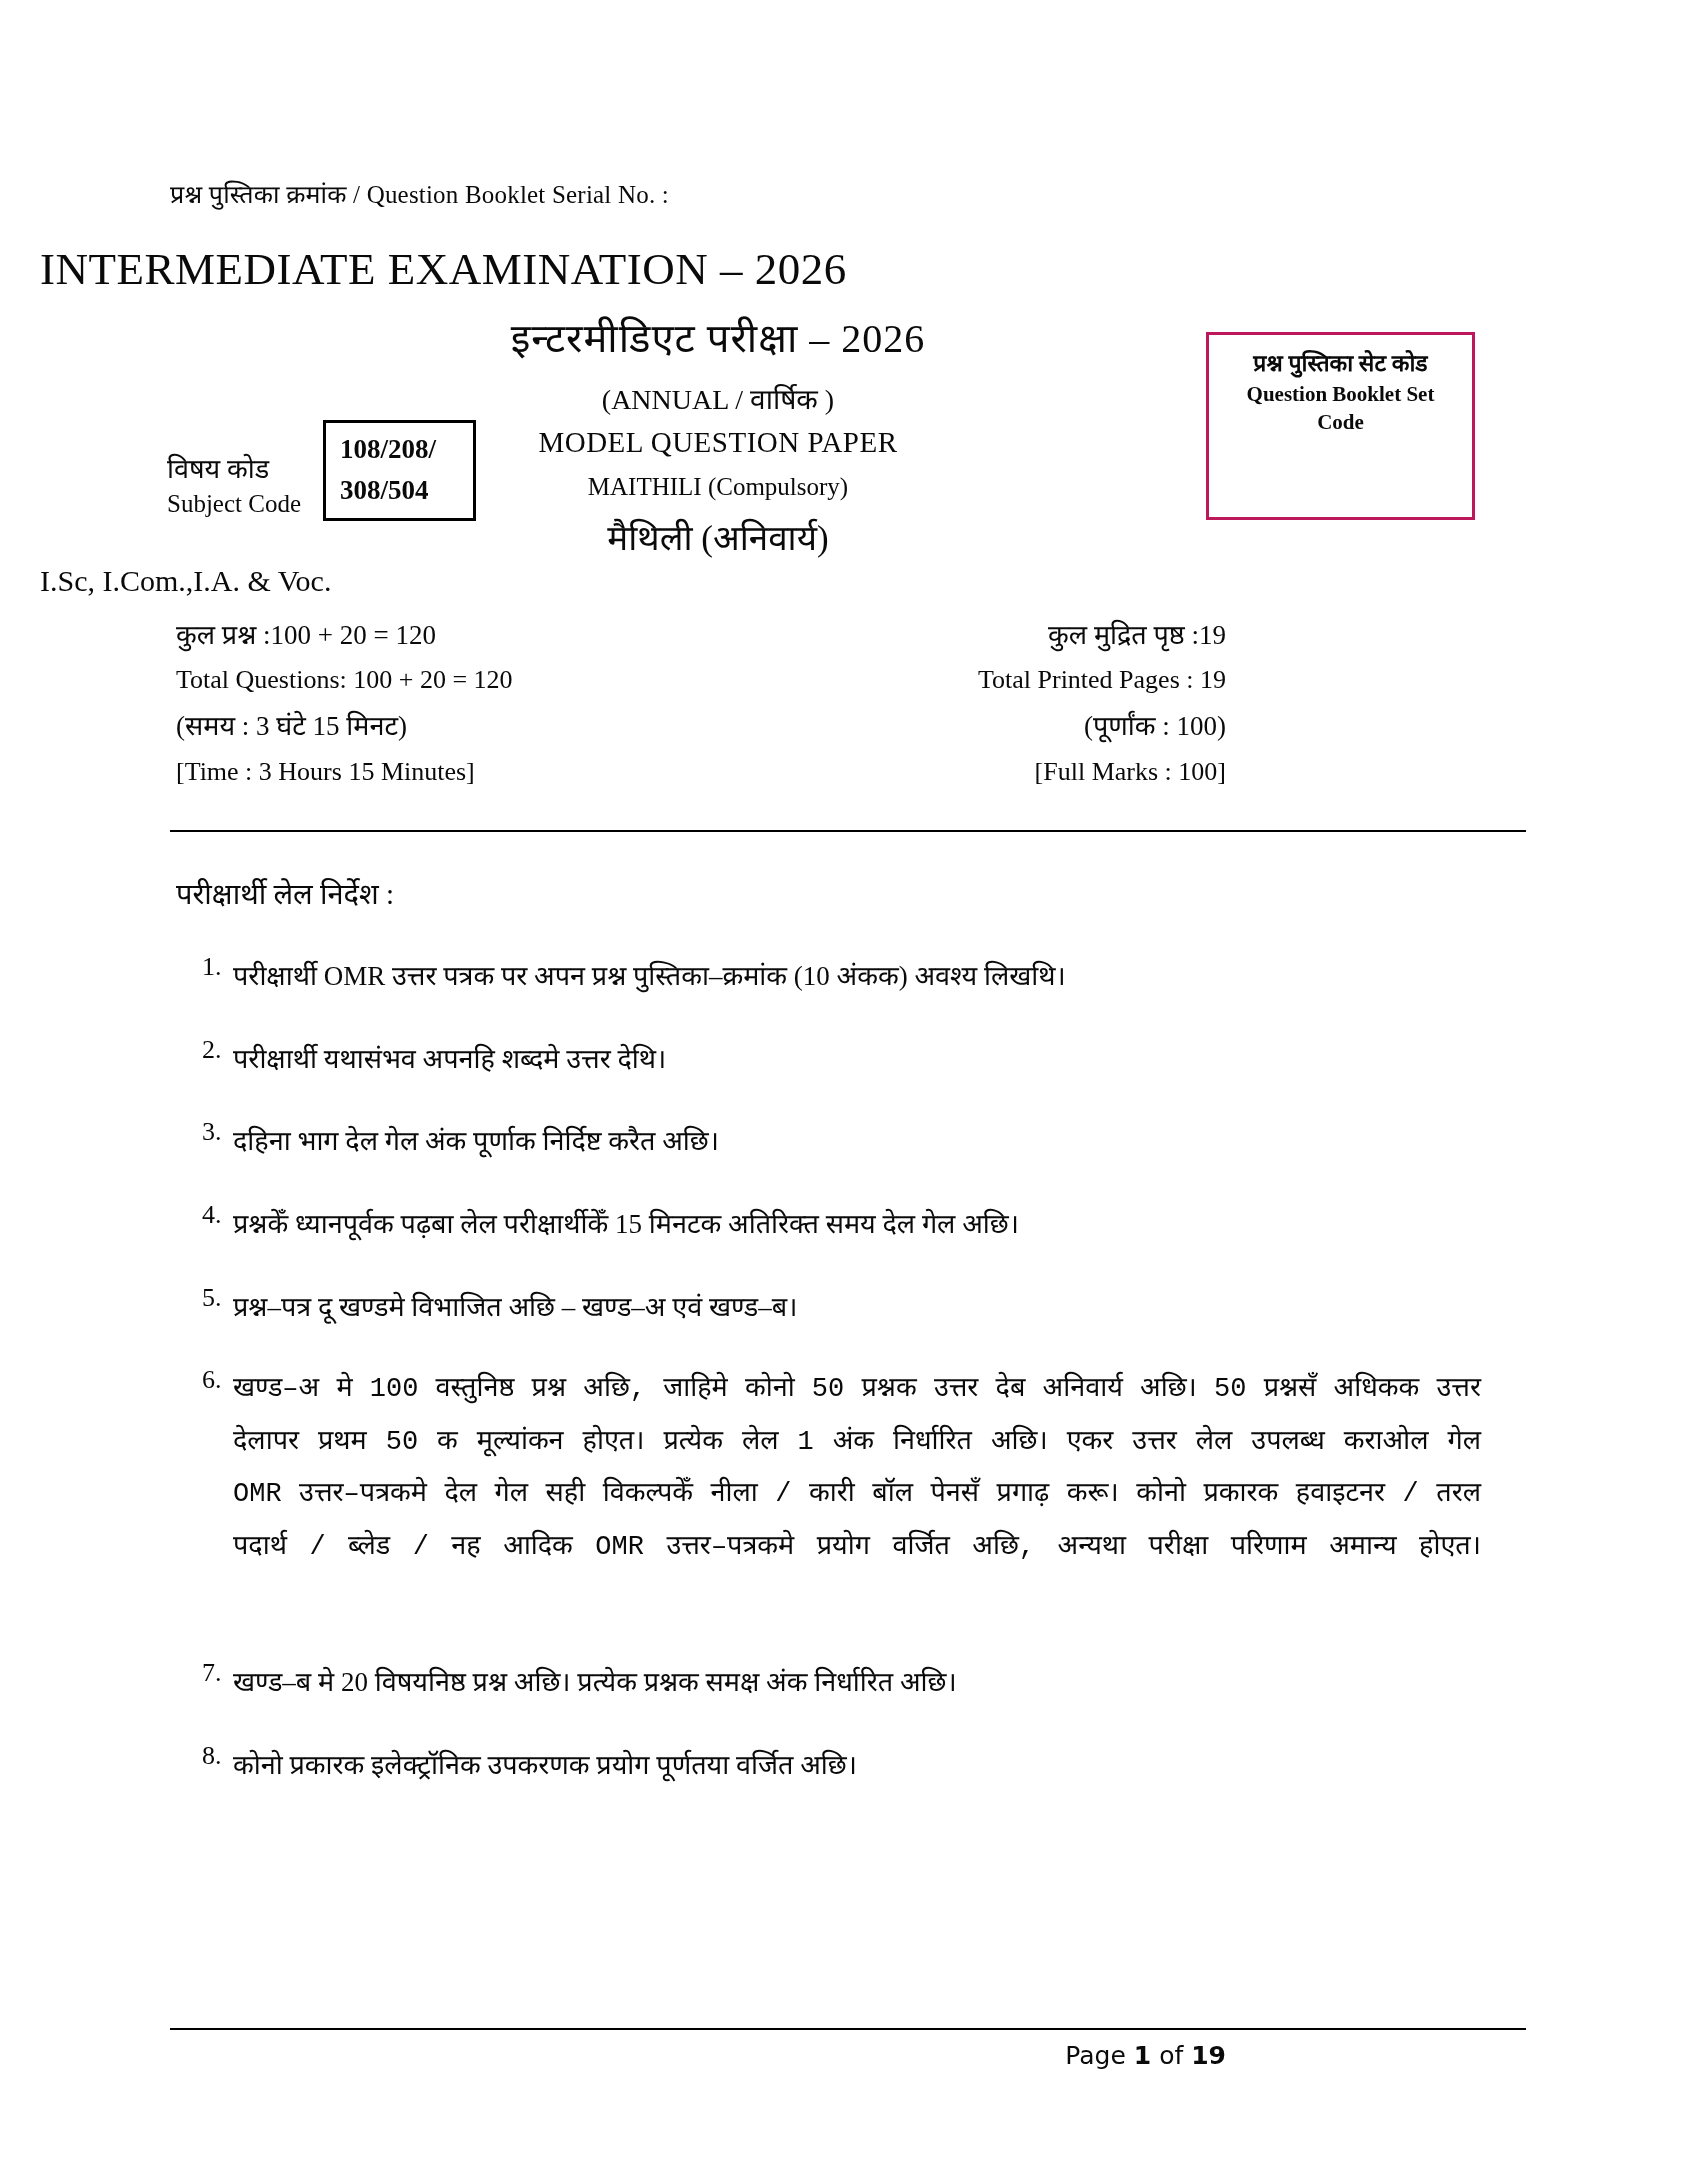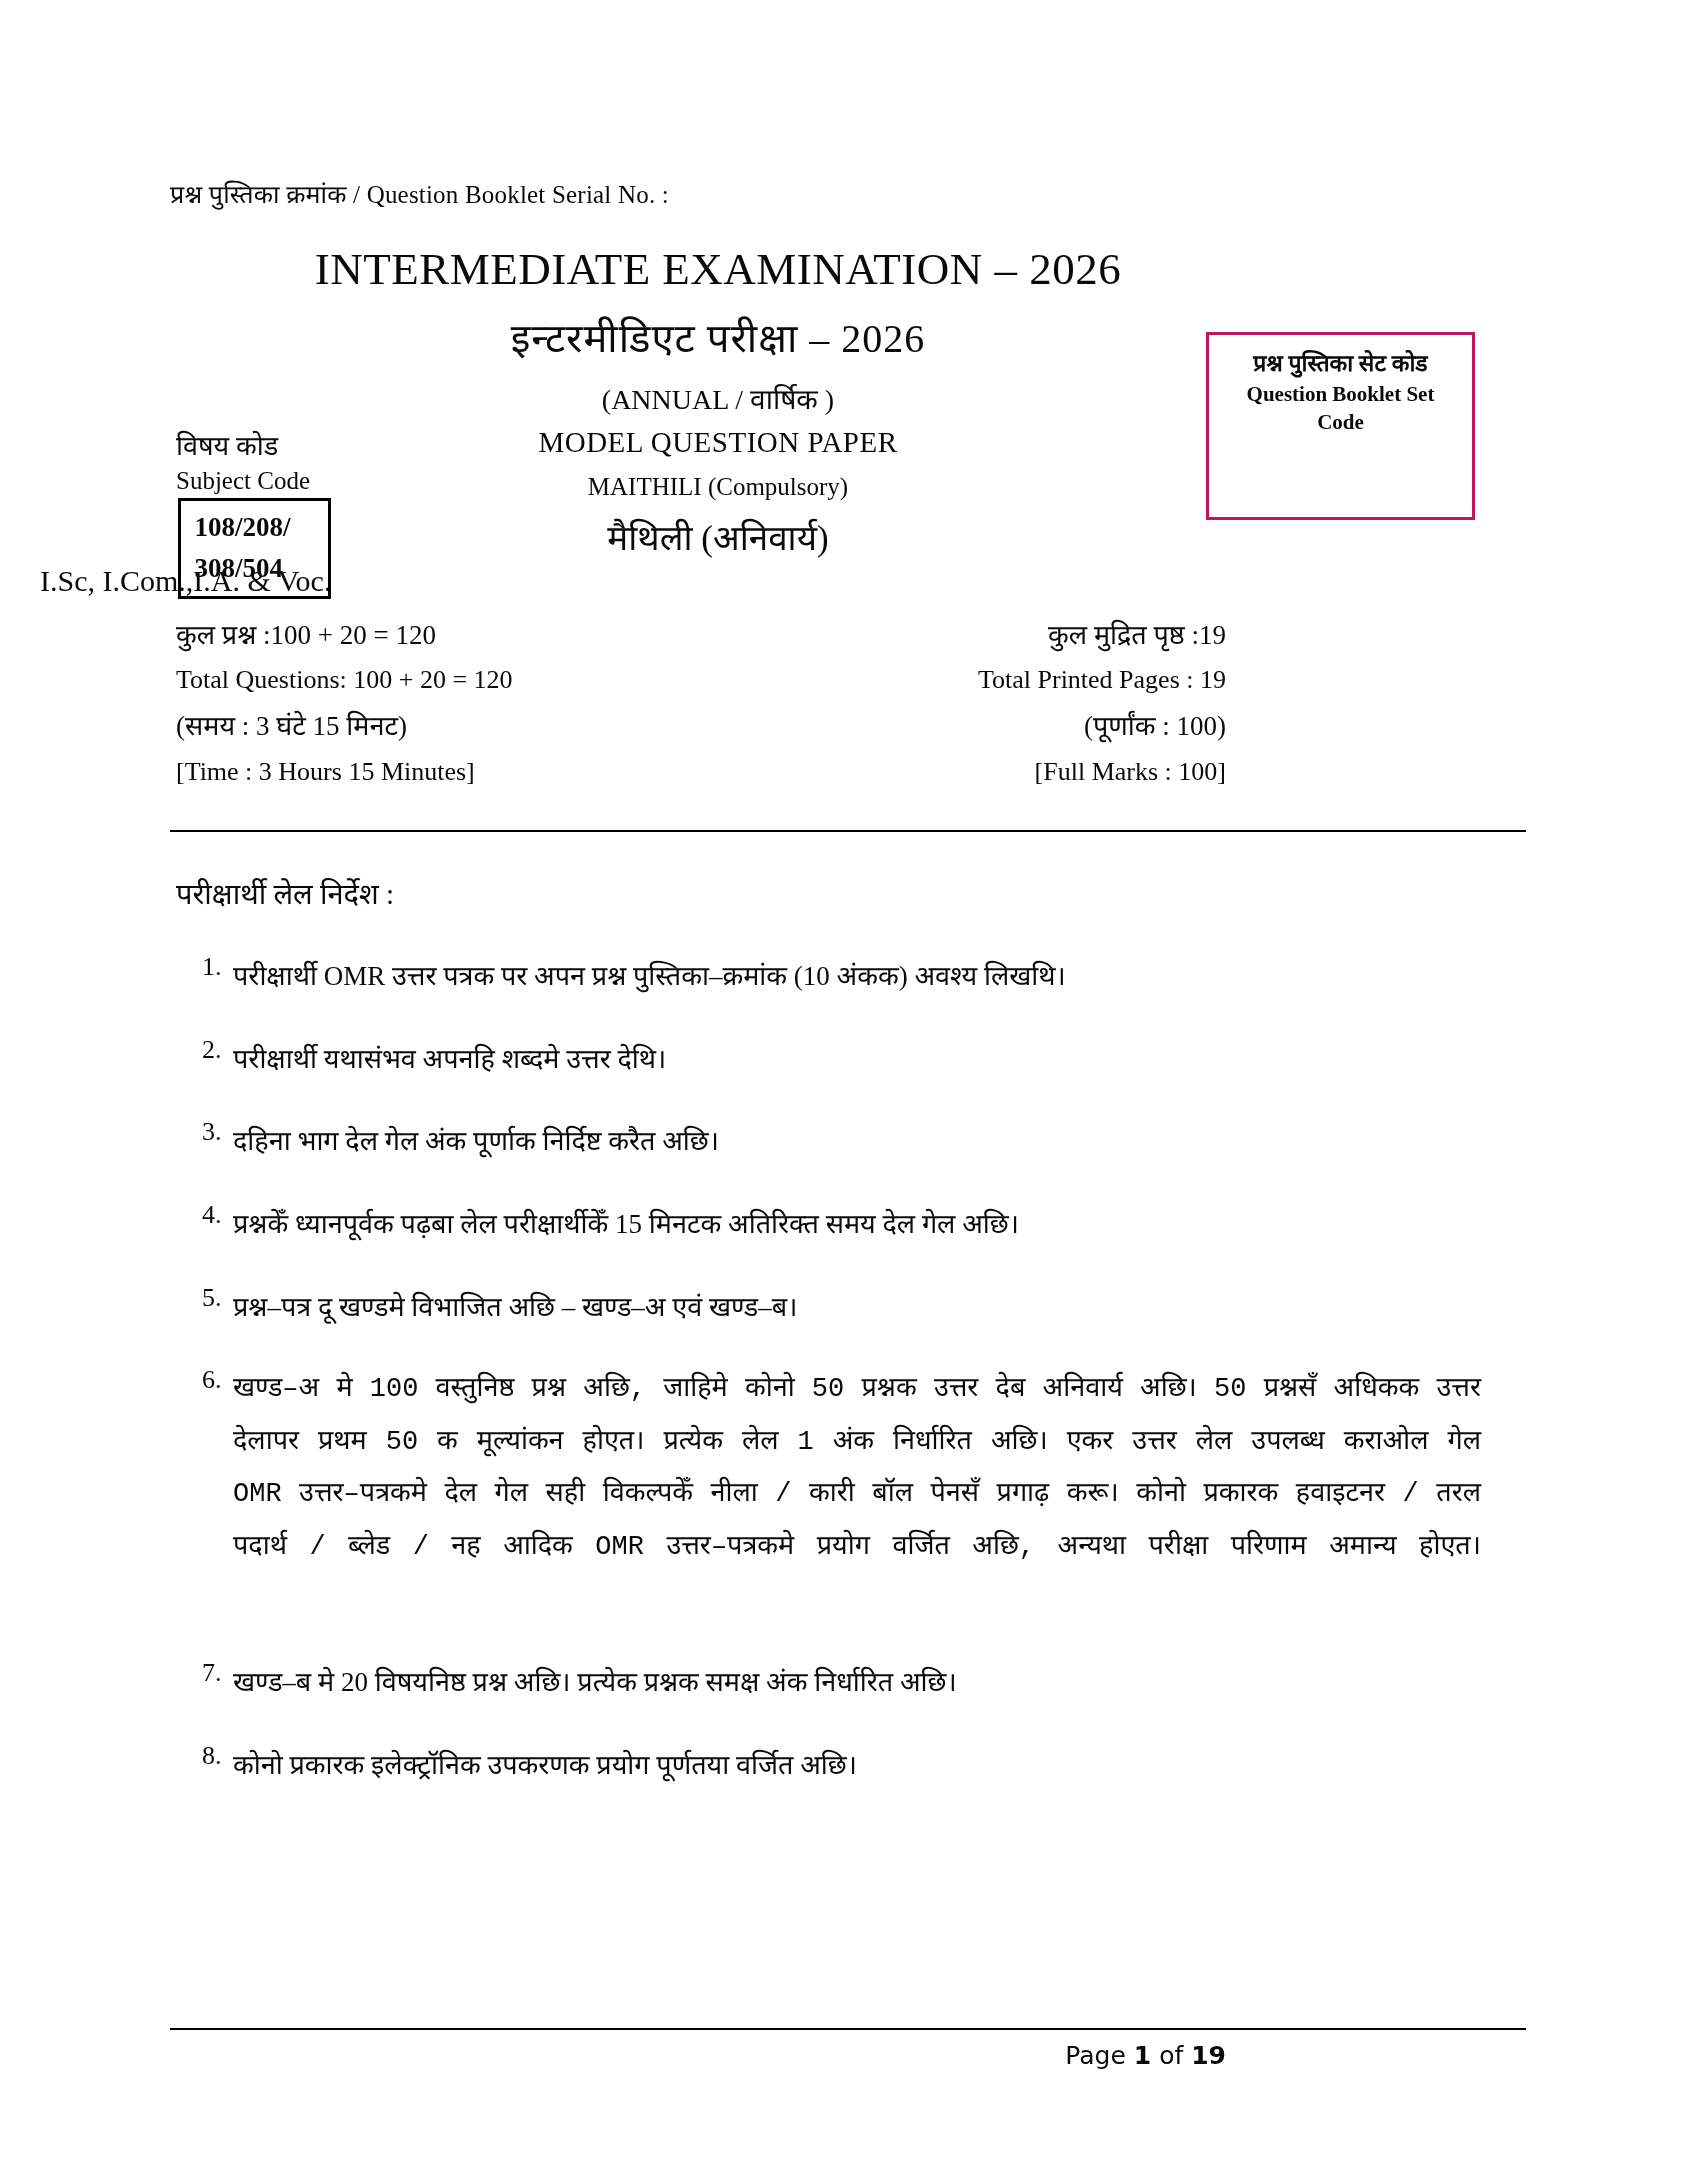--- a/index.html
+++ b/index.html
@@ -32,21 +32,21 @@
     letter-spacing: 0.2px;
     white-space: nowrap;
   }
   .serial-line .dev { font-size: 25px; }
 
   
   .title-main {
     position: absolute;
     left: 0; right: 0;
     top: 243px;
-    text-align: center;
+    text-align: left;
     font-size: 45px;
     letter-spacing: 0.5px;
     padding-left: 40px;
   }
   .title-dev {
     position: absolute;
     left: 0; right: 0;
     top: 309px;
     text-align: center;
     font-size: 40px;
@@ -91,25 +91,24 @@
     left: 0; right: 0;
     top: 564px;
     text-align: left;
     font-size: 30px;
     padding-left: 40px;
   }
 
   
   .subject-code-wrap {
     position: absolute;
-    left: 176px;
+    left: 167px;
     top: 420px;
     display: flex;
-    align-items: center;
-    flex-direction: column;
+    align-items: flex-end;
   }
   .subject-code-labels {
     padding-top: 8px;
     text-align: left;
     margin-right: 22px;
   }
   .subject-code-labels .l-dev {
     font-size: 27px;
     line-height: 1.35;
     white-space: nowrap;

